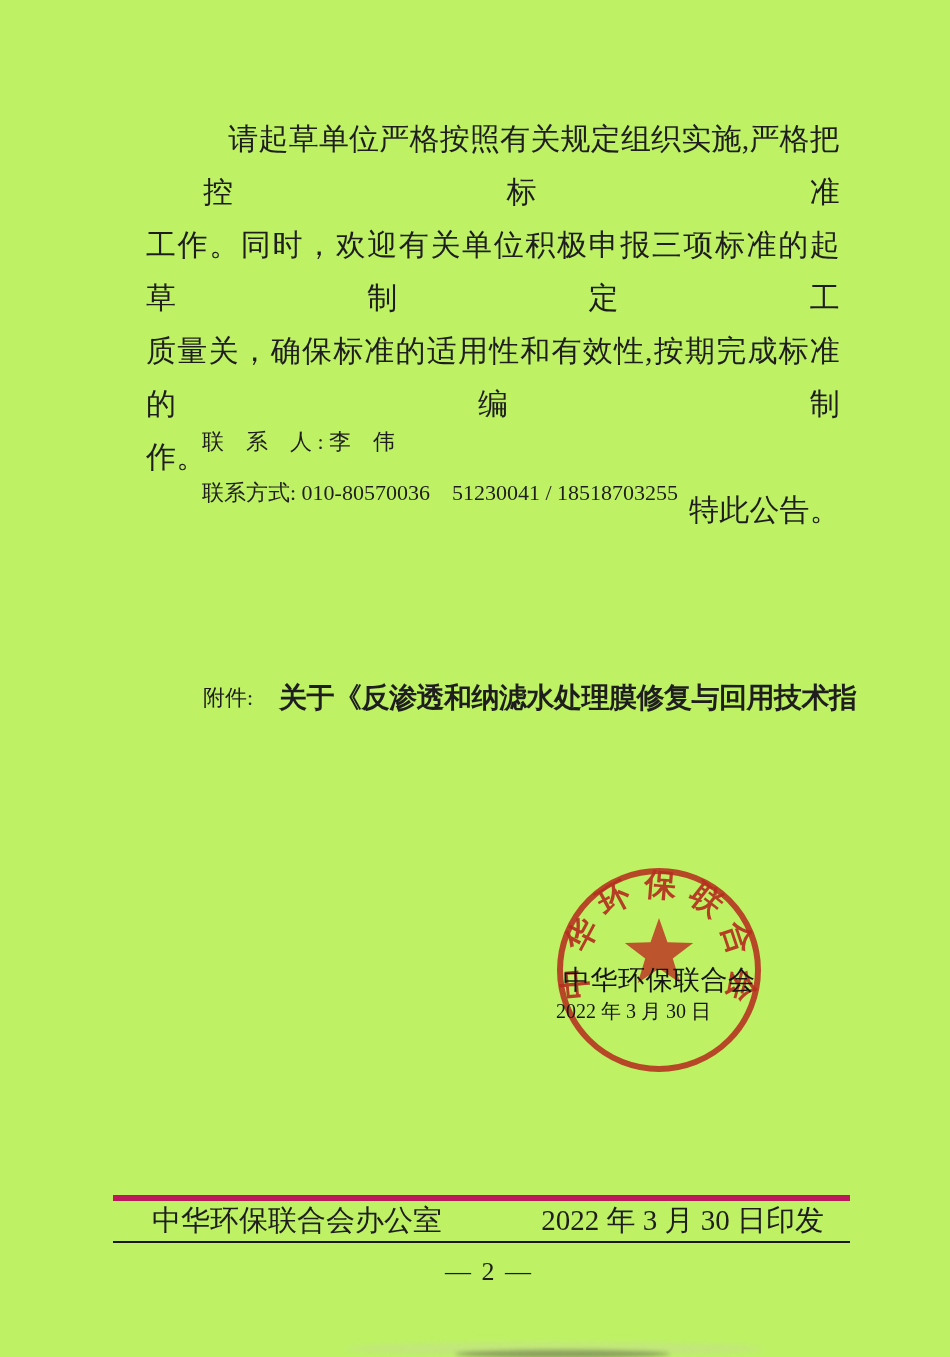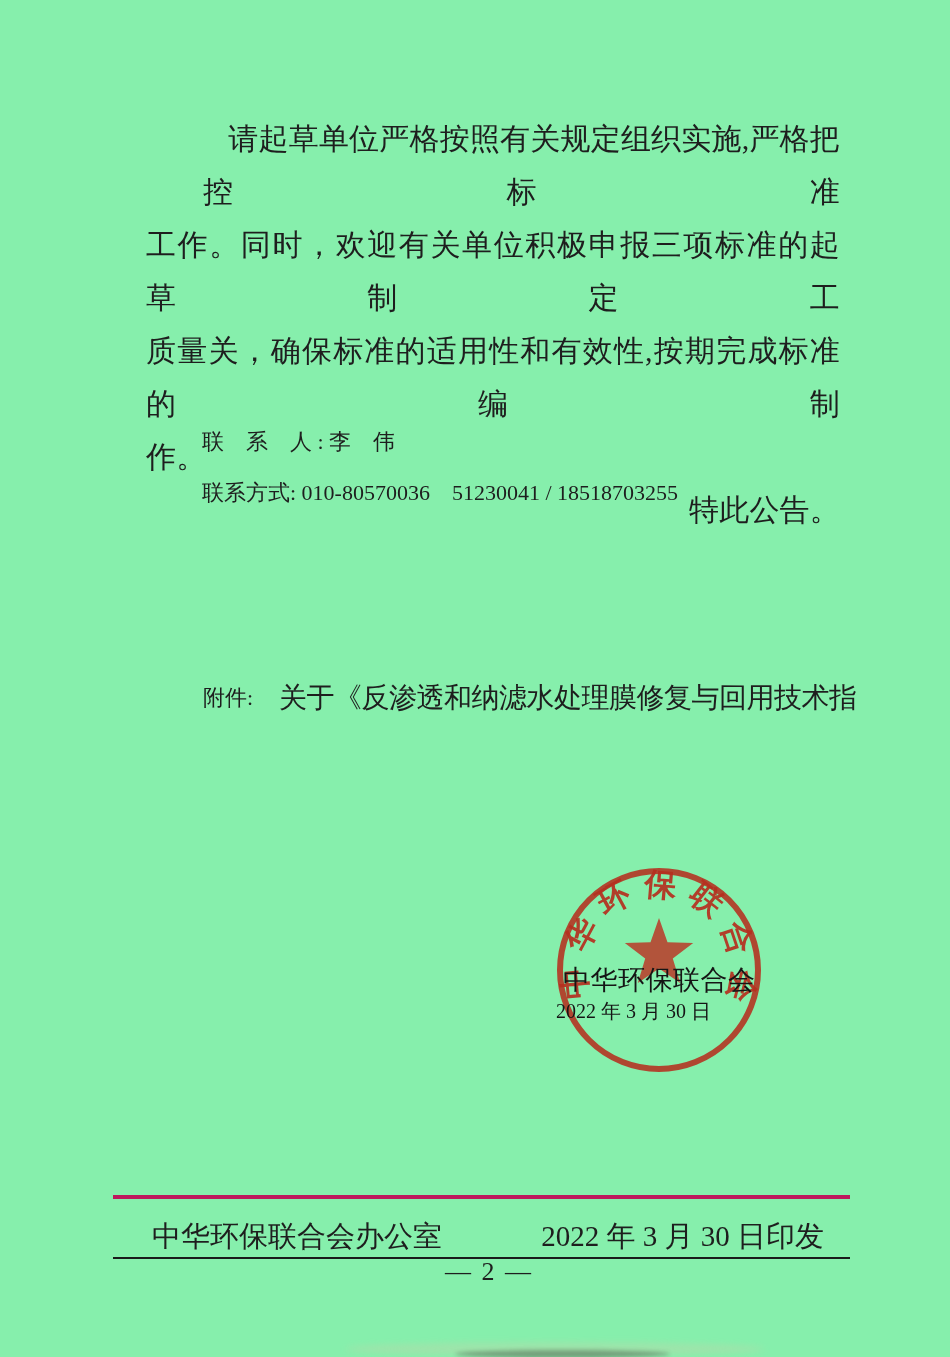--- a/index.html
+++ b/index.html
@@ -1,20 +1,20 @@
 <!DOCTYPE html>
 <html><head>
 <meta charset="utf-8">
 <style>
   html, body { margin: 0; padding: 0; }
   .page {
     position: relative;
     width: 950px;
     height: 1357px;
-    background: #86efac;
+    background: #bef264;
     font-family: "Liberation Serif", "DejaVu Serif", serif;
     color: #1e1e1e;
     overflow: hidden;
   }
   
   .body-para {
     position: absolute;
     left: 146px;
     top: 112px;
     width: 694px;
@@ -44,21 +44,21 @@
   }
   .attach-body {
     position: absolute;
     left: 279px;
     top: 672px;
     width: 575px;
     font-size: 28px;
     line-height: 52.5px;
     letter-spacing: -0.5px;
   }
-  .attach-body div { white-space: nowrap; }
+  .attach-body div { white-space: nowrap; font-weight: bold; }
   
   .seal {
     position: absolute;
     left: 553px;
     top: 864px;
     width: 212px;
     height: 212px;
   }
   .seal svg { width: 100%; height: 100%; }
   .seal-arc-text {
@@ -84,25 +84,25 @@
     font-size: 20px;
     color: #151515;
     white-space: nowrap;
   }
   
   .footer-box {
     position: absolute;
     left: 113px;
     top: 1195px;
     width: 737px;
-    height: 64px;
-    border-top: 4px solid #be185d;
+    height: 48px;
+    border-top: 6px solid #be185d;
     border-bottom: 2px solid #1a1a1a;
     display: flex;
-    align-items: flex-end;
+    align-items: flex-start;
     justify-content: space-between;
     padding: 0 26px 0 39px;
     box-sizing: border-box;
     font-size: 29px;
     white-space: nowrap;
   }
   .page-num {
     position: absolute;
     left: 0;
     top: 1257px;

